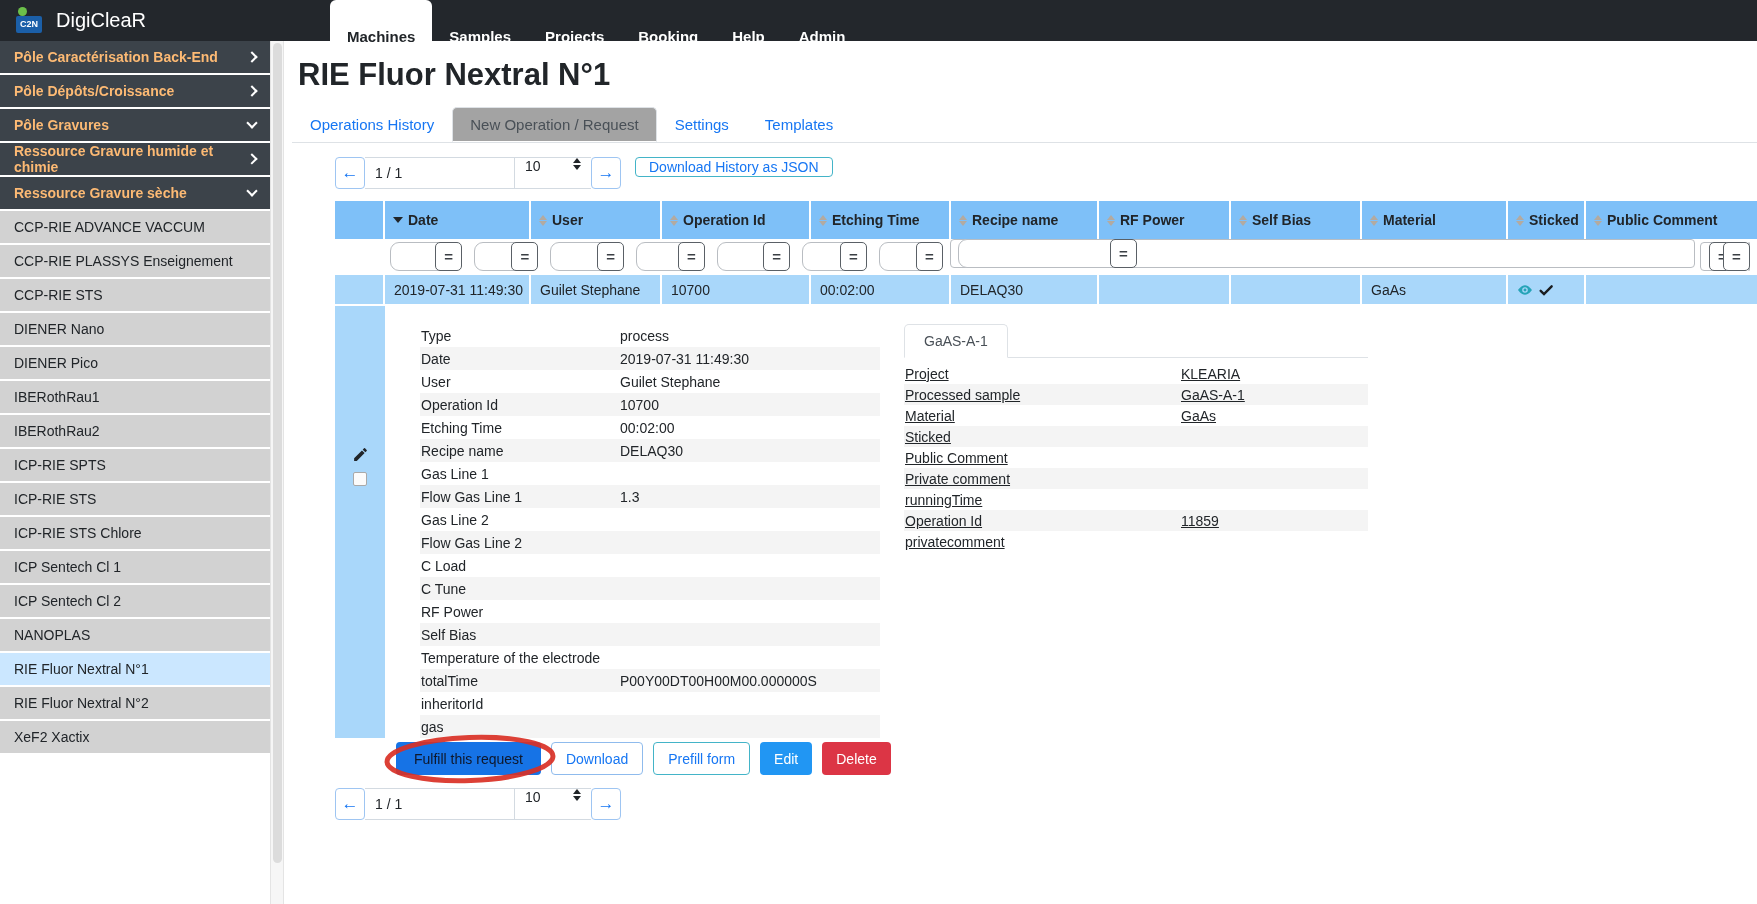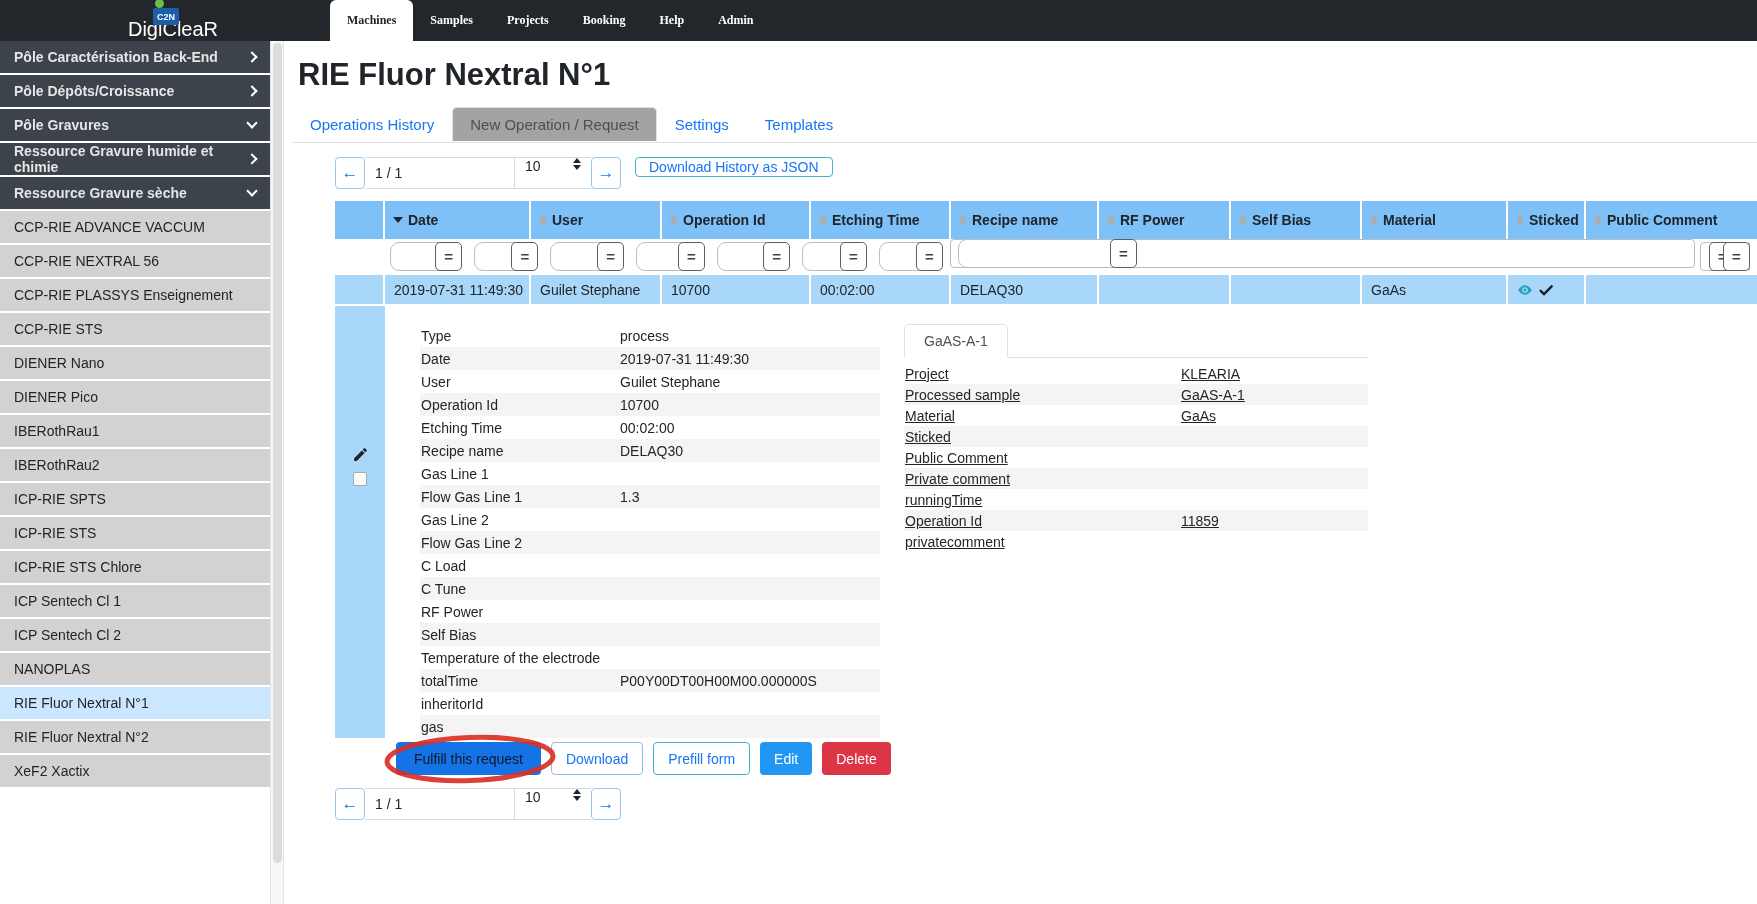--- a/index.html
+++ b/index.html
@@ -1,36 +1,36 @@
 <!DOCTYPE html>
 <html><head>
 <meta charset="utf-8">
 <style>
   * { box-sizing: border-box; margin: 0; padding: 0; }
   html,body { width:1757px; height:904px; overflow:hidden; background:#fff;
     font-family:"Liberation Sans", sans-serif; color:#212529; }
 
   
   .navbar { height:41px; background:#23272c; display:flex; align-items:stretch; }
-  .brand { display:flex; align-items:center; padding-left:16px; width:330px;flex-direction:column; }
+  .brand { display:flex; align-items:center; padding-left:16px; width:330px; }
   .logo { position:relative; width:30px; height:26px; margin-right:10px; }
   .logo-dot { position:absolute; left:2px; top:-1px; width:9px; height:9px; border-radius:50%; background:#6cc04a; }
   .logo-sq { position:absolute; left:0; top:8px; width:26px; height:17px; background:#1b5fa8; border-radius:2px;
     color:#fff; font-size:9px; font-weight:bold; display:flex; align-items:center; justify-content:center; }
   .brand-name { color:#fff; font-size:20px; }
   .topnav { display:flex; }
-  .topnav-item { padding:0 17px; line-height:41px; color:#fff; font-size:12px; font-weight:700; cursor:pointer;font-family:Liberation Serif, serif; }
+  .topnav-item { padding:16px 17px; line-height:41px; color:#fff; font-size:15px; font-weight:700; cursor:pointer; }
   .topnav-item.active { background:#fff; color:#212529; border-radius:6px 6px 0 0; }
 
   
   .shell { display:flex; height:863px; }
   .sidebar { width:270px; }
   .sb-item { height:32px; margin-bottom:2px; display:flex; align-items:center;
     justify-content:space-between; padding:0 14px; font-size:14px; cursor:pointer; }
-  .t-group { background:#3c434a; color:#e5e5e5; font-weight:700; }
+  .t-group { background:#3c434a; color:#fdba74; font-weight:700; }
   .t-machine { background:#d2d2d2; color:#212529; }
   .sb-item.sel { background:#cbe7ff; }
   .chev { display:none; width:8px; height:8px; border-right:2.5px solid #fff; border-bottom:2.5px solid #fff; }
   .chev-right { display:inline-block; transform:rotate(-45deg); }
   .chev-down  { display:inline-block; transform:rotate(45deg); margin-top:-4px; }
   .sb-scroll { width:14px; background:#f6f6f6; border-left:1px solid #e4e4e4; border-right:1px solid #e4e4e4; position:relative; }
   .sb-thumb { position:absolute; left:2px; top:2px; width:9px; height:820px; background:#dcdcdc; border-radius:5px; }
 
   .main { flex:1; position:relative; }
   .page-title { margin:16px 0 0 14px; font-size:31px; font-weight:700; }
@@ -212,24 +212,20 @@
       <div class="sb-item t-group">
         <span>Ressource Gravure sèche</span>
         <span class="chev chev-down"></span>
       </div>
 
       <div class="sb-item t-machine">
         <span>CCP-RIE ADVANCE VACCUM</span>
 
       </div>
 
-      <div class="sb-item t-machine">
-        <span>CCP-RIE NEXTRAL 56</span>
-
-      </div>
 
       <div class="sb-item t-machine">
         <span>CCP-RIE PLASSYS Enseignement</span>
 
       </div>
 
       <div class="sb-item t-machine">
         <span>CCP-RIE STS</span>
 
       </div>

